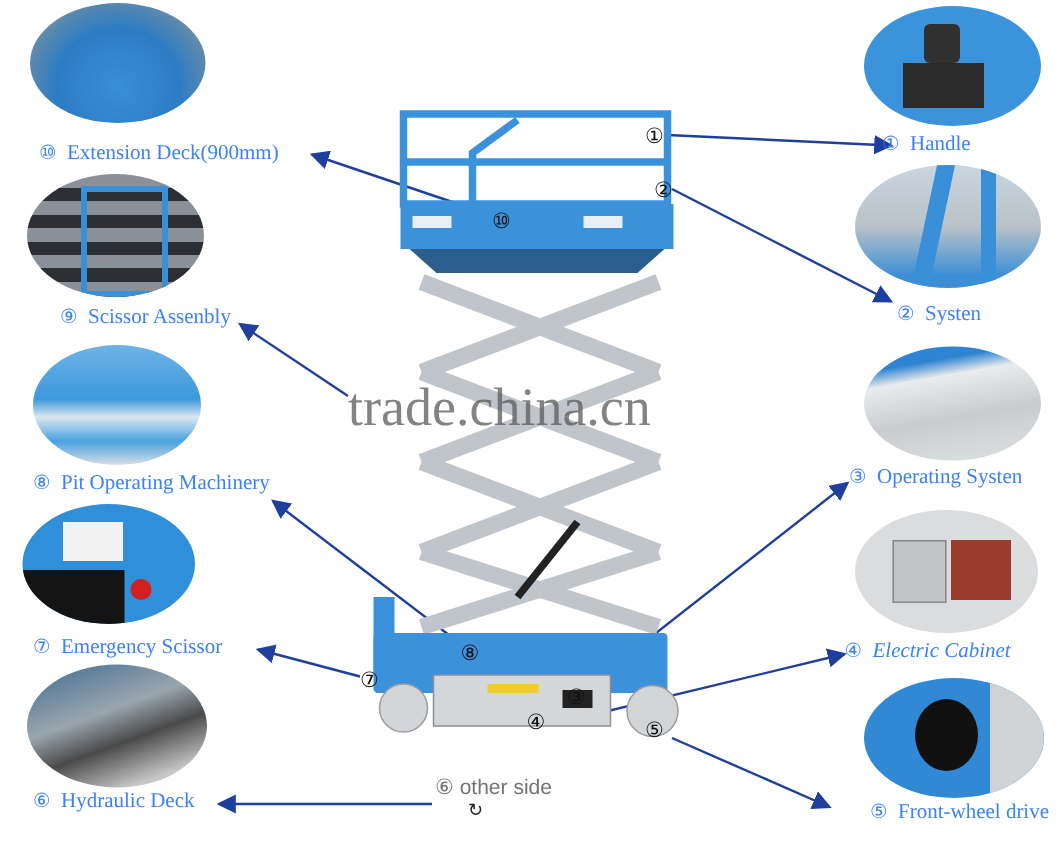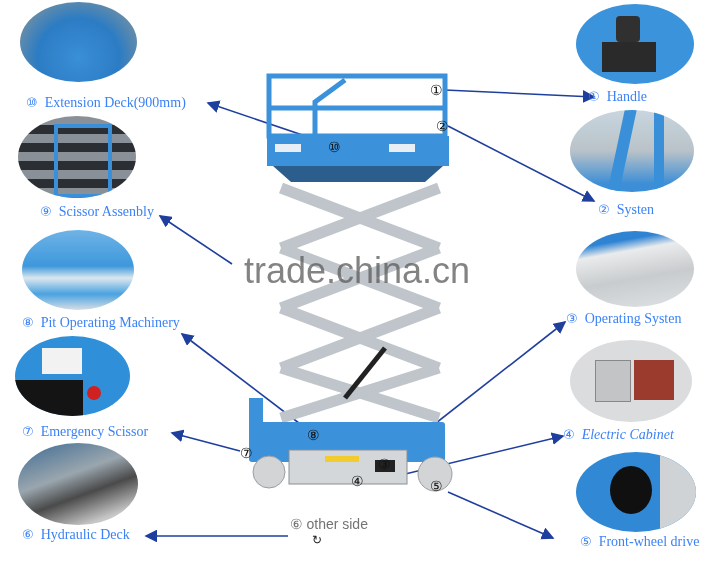--- a/index.html
+++ b/index.html
@@ -3,21 +3,21 @@
 <meta charset="utf-8">
 <style>
   html, body { margin:0; padding:0; background:#ffffff; }
   body { width:709px; height:570px; position:relative; overflow:hidden; font-family:"Liberation Serif", serif; }
   .abs { position:absolute; }
   .label { position:absolute; font-family:"Liberation Serif", serif; font-size:14px; color:#3b82f6; white-space:nowrap; line-height:16px; }
   .label .num { display:inline-block; margin-right:7px; font-family:"DejaVu Sans", sans-serif; font-size:13px; }
   .oval { position:absolute; border-radius:50%; overflow:hidden; }
   .sans { font-family:"Liberation Sans", sans-serif; }
   #lines { position:absolute; left:0; top:0; }
-  .watermark { position:absolute; left:244px; top:250px; font-family:Liberation Sans, sans-serif; font-size:36px; color:rgba(90,90,90,0.75); letter-spacing:0px; }
+  .watermark { position:absolute; left:232px; top:250px; font-family:Liberation Serif, serif; font-size:36px; color:rgba(90,90,90,0.75); letter-spacing:0px; }
 </style>
 </head>
 <body>
 
 <svg id="lines" width="709" height="570">
   <defs>
     <marker id="ah" markerWidth="8" markerHeight="8" refX="7" refY="4" orient="auto">
       <path d="M0,0 L8,4 L0,8 Z" fill="#1f3f9f"></path>
     </marker>
   </defs>

